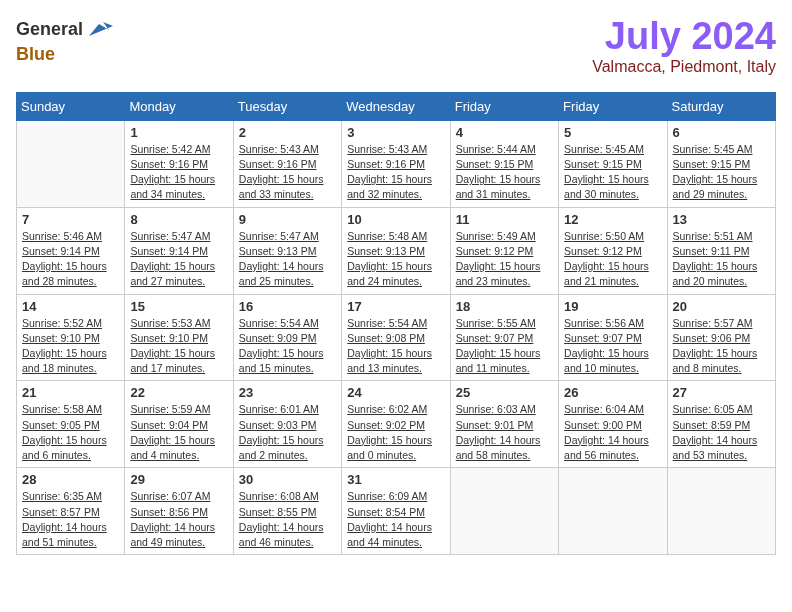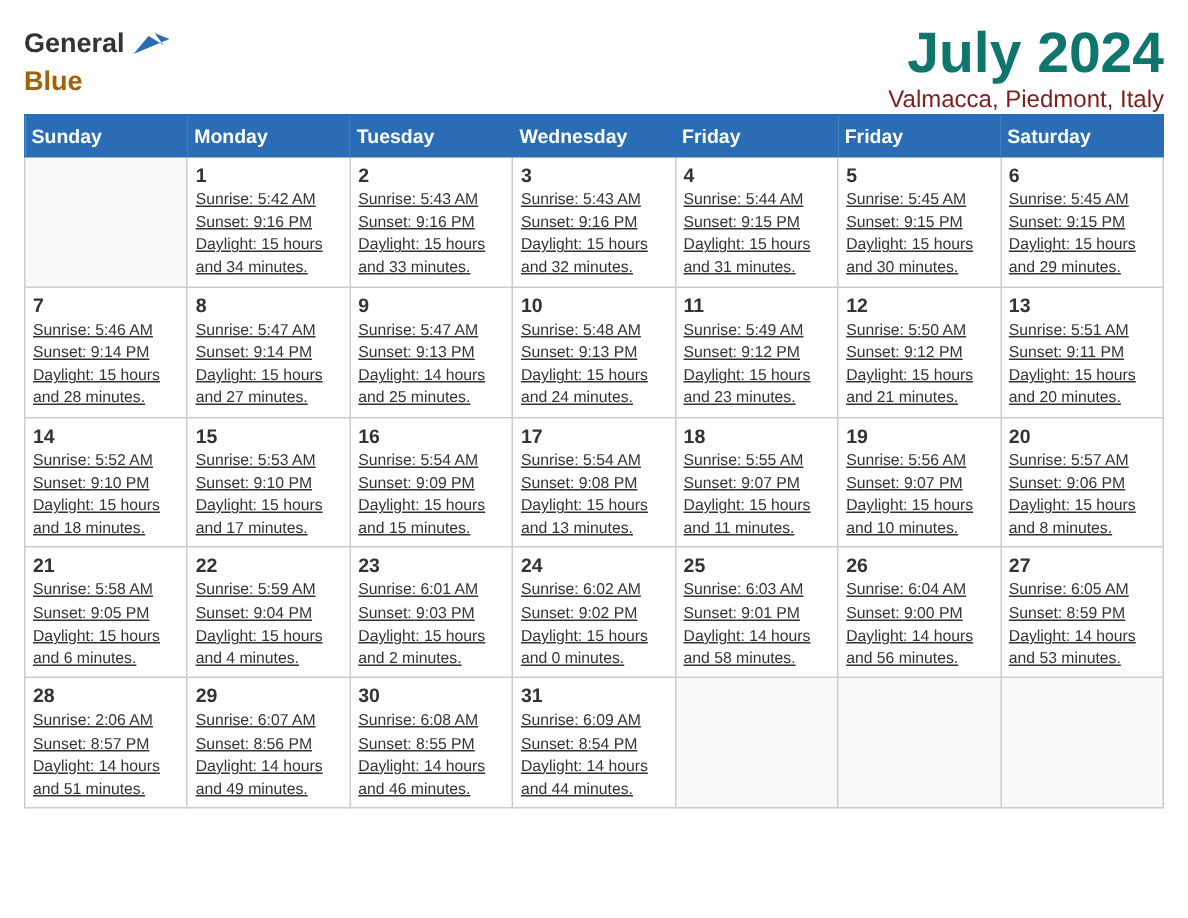--- a/index.html
+++ b/index.html
@@ -7,21 +7,21 @@
       font-family: Arial, sans-serif;
       background: #fff;
       width: 792px;
       min-height: 612px;
       padding: 16px;
     }
     .header {
       display: flex;
       justify-content: space-between;
       align-items: flex-start;
-      margin-bottom: 0;
+      margin-bottom: 16px;
     }
     .logo {
       display: flex;
       align-items: center;
     }
     .logo-text {
       font-size: 18px;
       font-weight: bold;
       line-height: 1.2;
     }
@@ -31,37 +31,37 @@
       width: 28px;
       height: 28px;
       margin-left: 2px;
     }
     .title-block {
       text-align: right;
     }
     .month-title {
       font-size: 38px;
       font-weight: bold;
-      color: #0f766e;
+      color: #8b5cf6;
       line-height: 1.1;
     }
     .location {
       font-size: 16px;
       color: #7f1d1d;
     }
     .calendar {
       width: 100%;
       border-collapse: collapse;
       border: 1px solid #ccc;
     }
     .calendar th {
       background-color: #2a6db5;
       color: #fff;
       font-size: 13px;
-      font-weight: bold;
+      font-weight: normal;
       padding: 6px 4px;
       text-align: left;
       border: 1px solid #2a6db5;
     }
     .calendar td {
       border: 1px solid #ccc;
       vertical-align: top;
       padding: 4px 5px;
       font-size: 10.5px;
       color: #333;
@@ -229,21 +229,21 @@
           <div class="day-info"><span>Sunrise: 6:04 AM</span><br><span>Sunset: 9:00 PM</span><br><span>Daylight: 14 hours and 56 minutes.</span></div>
         </td>
         <td>
           <span class="day-number">27</span>
           <div class="day-info"><span>Sunrise: 6:05 AM</span><br><span>Sunset: 8:59 PM</span><br><span>Daylight: 14 hours and 53 minutes.</span></div>
         </td>
       </tr>
       <tr>
         <td>
           <span class="day-number">28</span>
-          <div class="day-info"><span>Sunrise: 2:06 AM</span><br><span>Sunset: 8:57 PM</span><br><span>Daylight: 14 hours and 51 minutes.</span></div>
+          <div class="day-info"><span>Sunrise: 6:35 AM</span><br><span>Sunset: 8:57 PM</span><br><span>Daylight: 14 hours and 51 minutes.</span></div>
         </td>
         <td>
           <span class="day-number">29</span>
           <div class="day-info"><span>Sunrise: 6:07 AM</span><br><span>Sunset: 8:56 PM</span><br><span>Daylight: 14 hours and 49 minutes.</span></div>
         </td>
         <td>
           <span class="day-number">30</span>
           <div class="day-info"><span>Sunrise: 6:08 AM</span><br><span>Sunset: 8:55 PM</span><br><span>Daylight: 14 hours and 46 minutes.</span></div>
         </td>
         <td>

